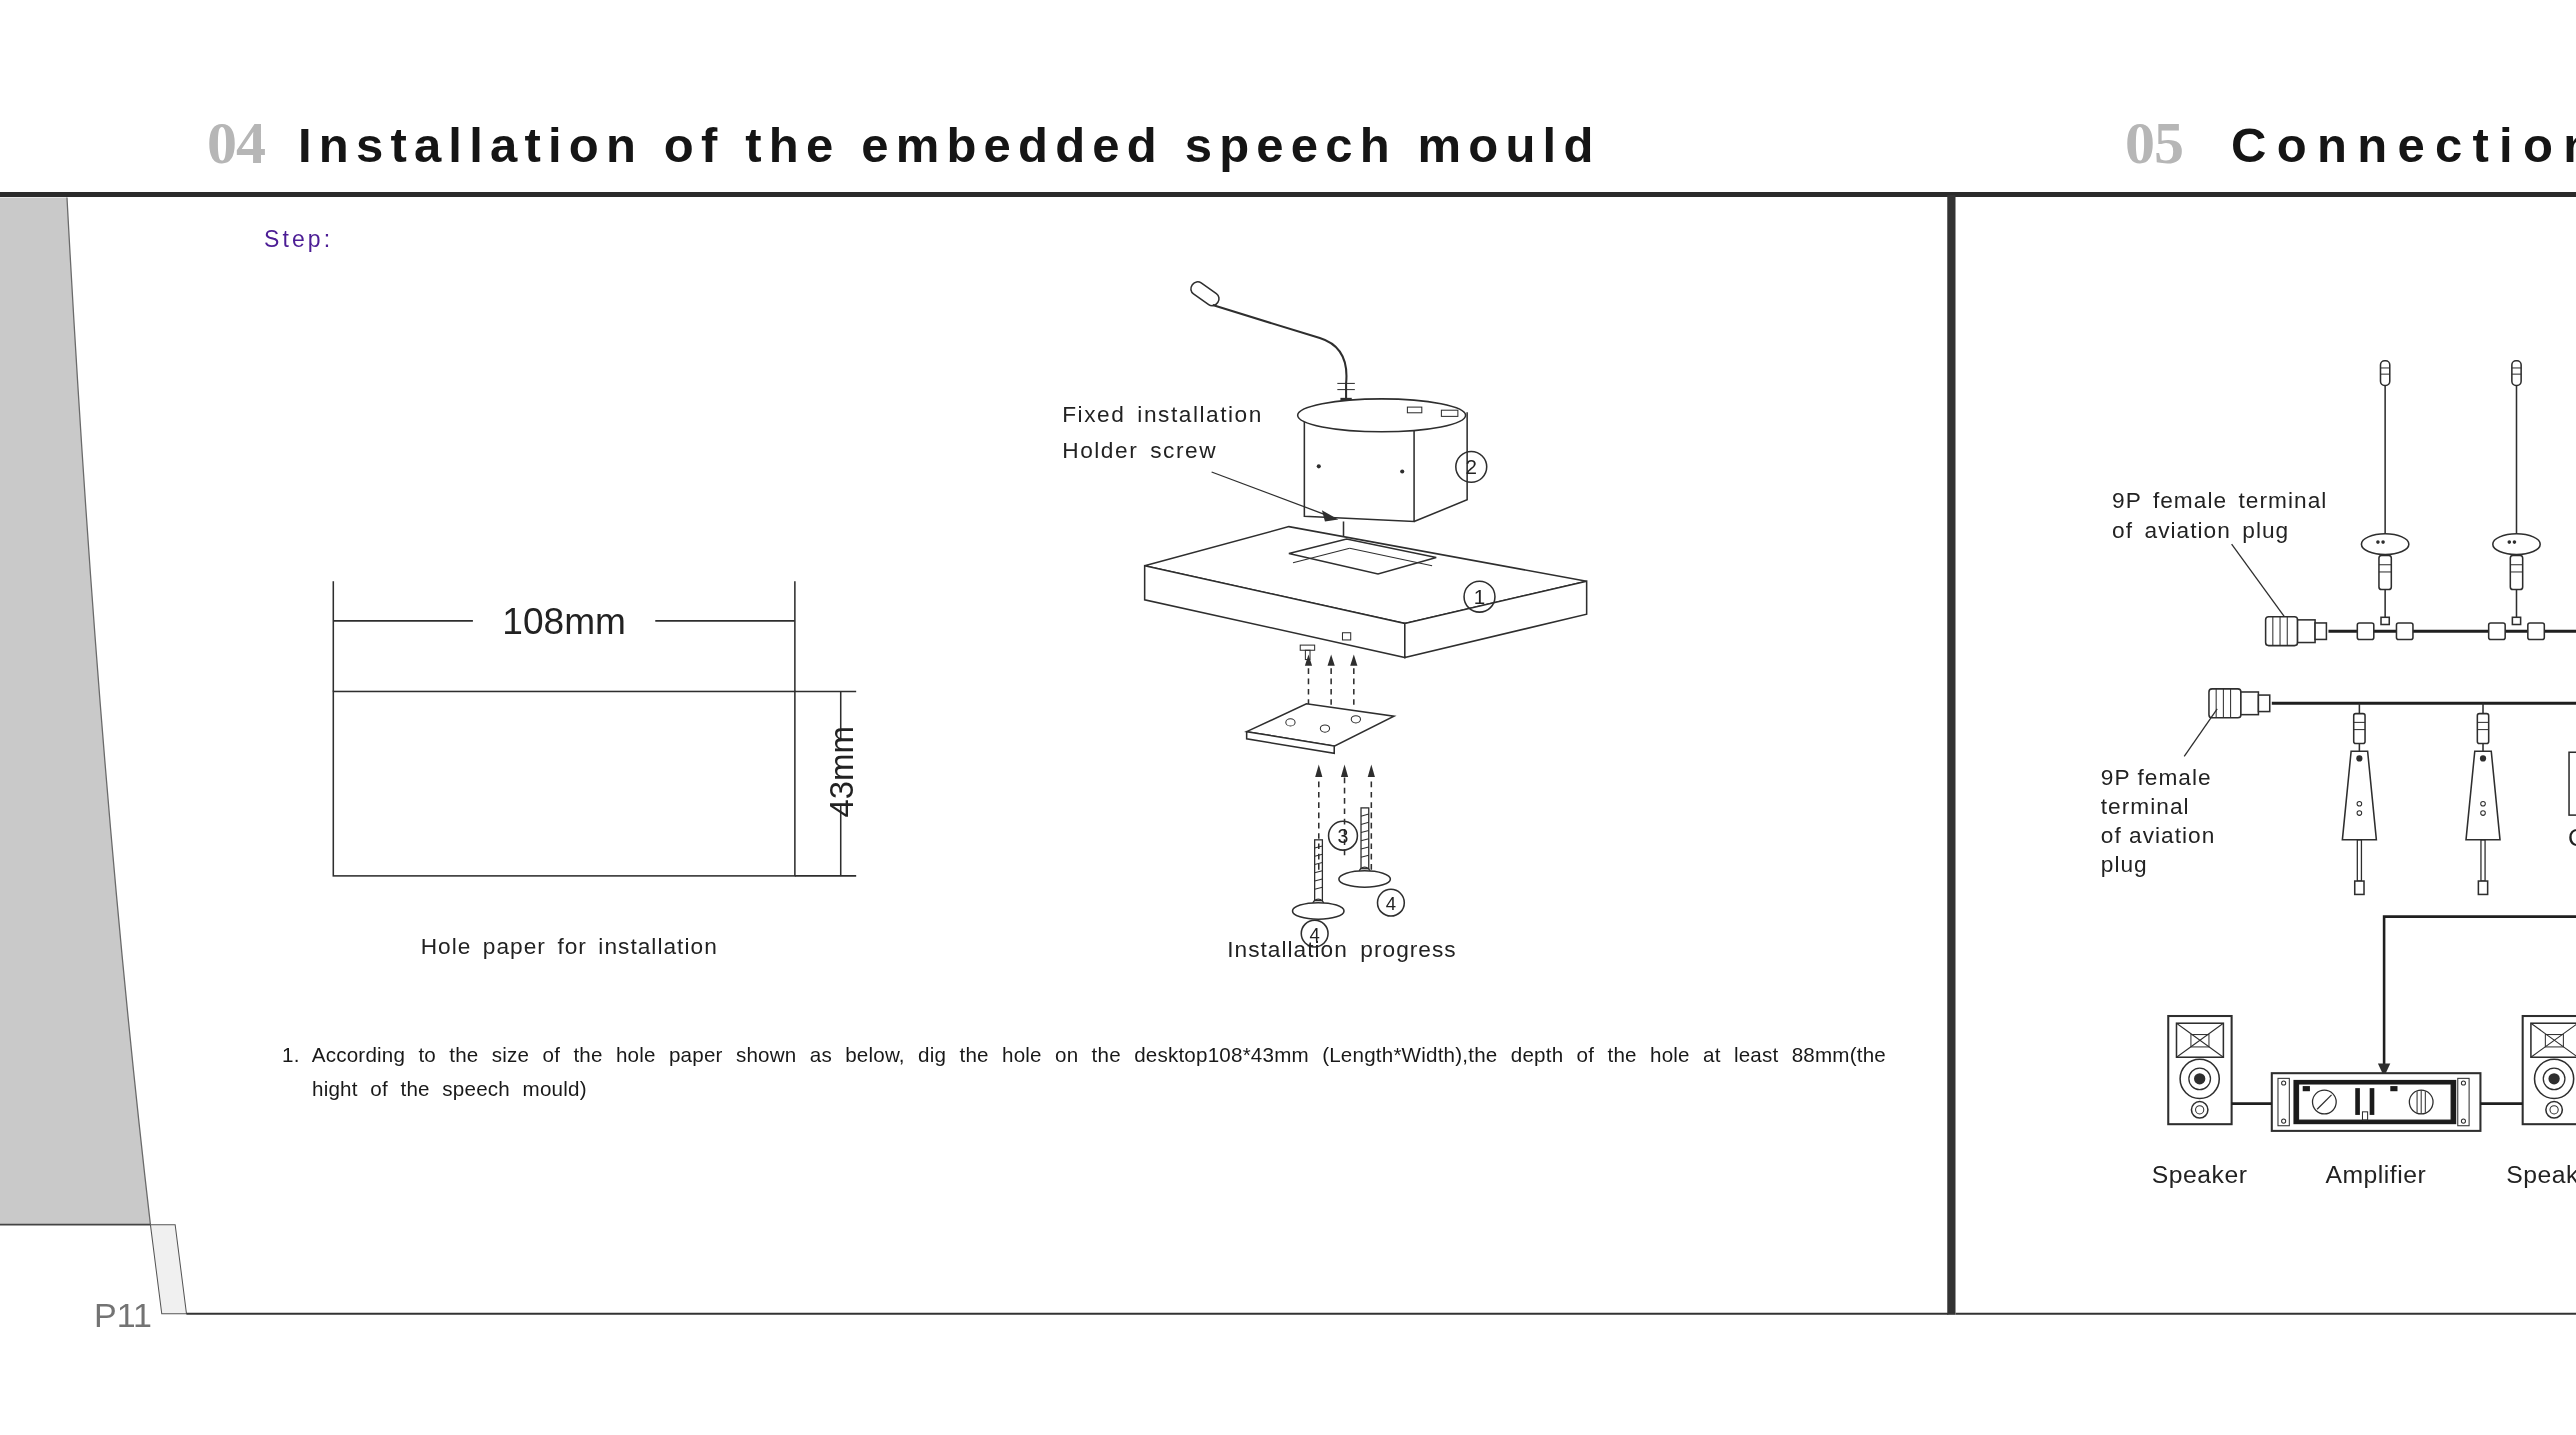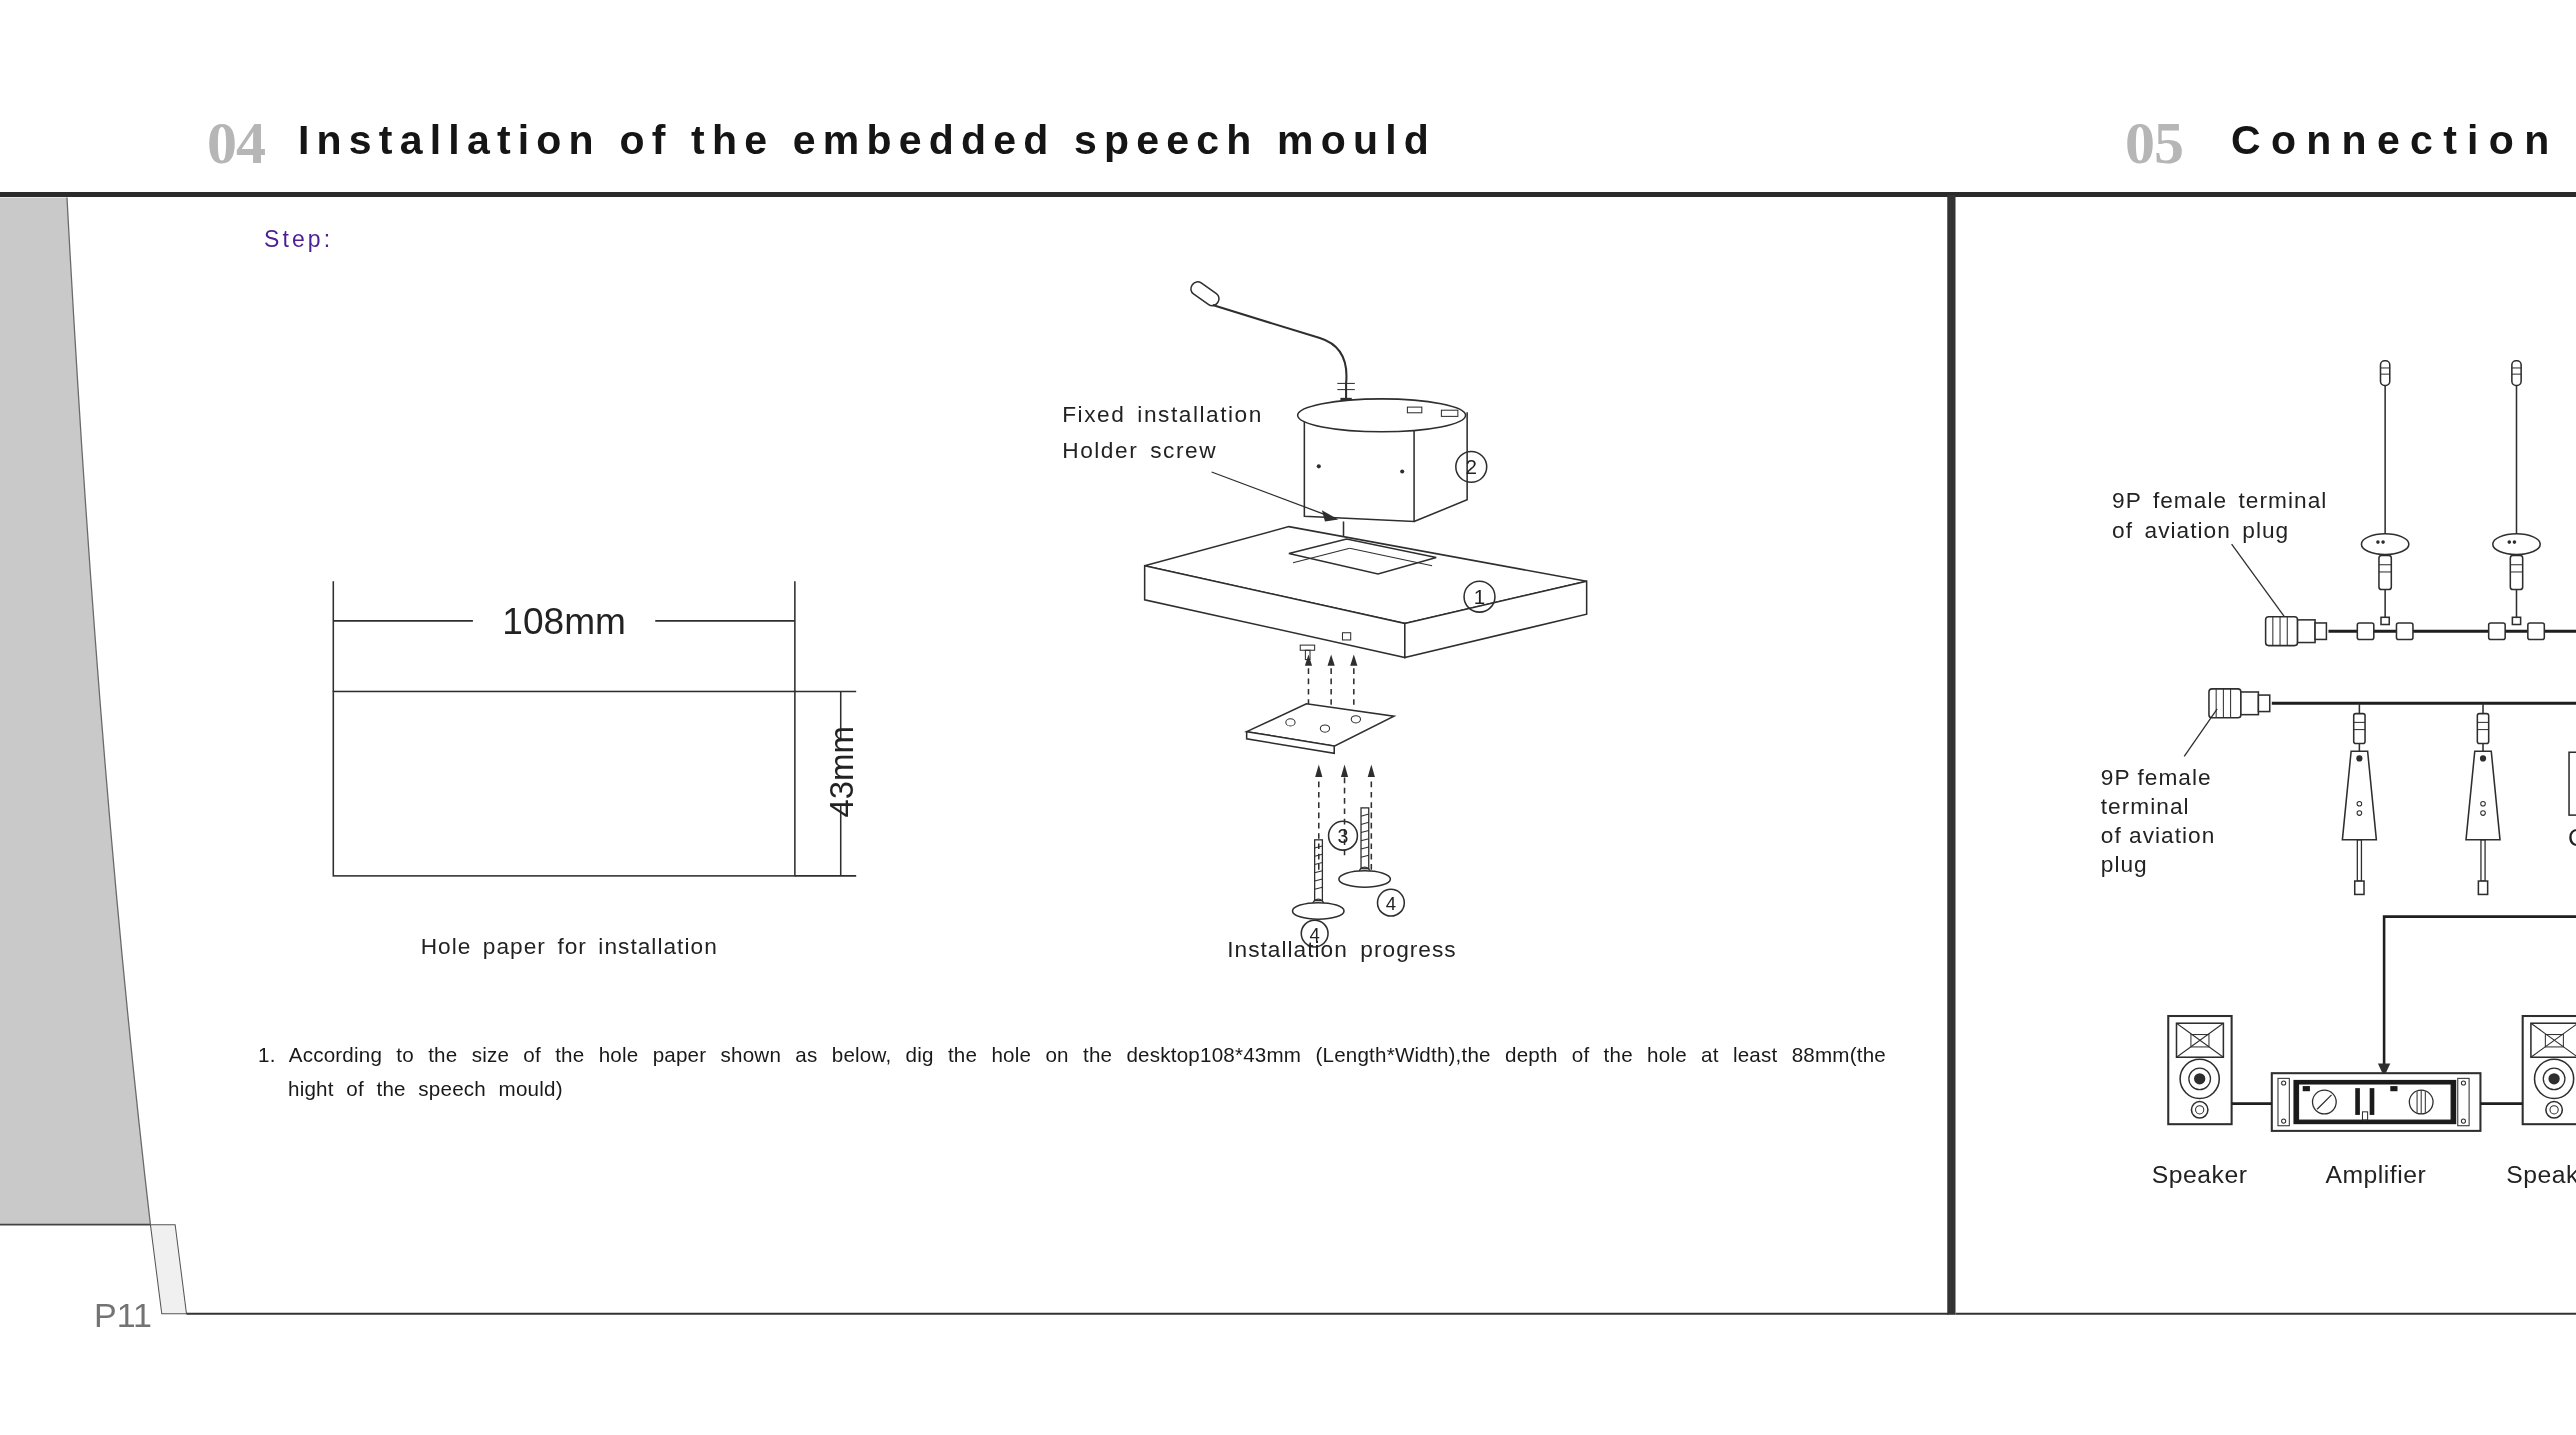--- a/index.html
+++ b/index.html
@@ -1,26 +1,26 @@
 <!DOCTYPE html>
 <html style="font-size:8.2px"><head>
 <meta charset="utf-8">
 <style>
   html,body{margin:0;padding:0;background:#ffffff;}
   #stage{position:relative;width:3894px;height:1436px;background:#ffffff;overflow:hidden;
          font-family:"Liberation Sans",sans-serif;color:#1c1c1c;}
   .abs{position:absolute;}
   .secnum{font-weight:bold;font-size:60px;color:#b6b6b6;letter-spacing:-1px;font-family:Liberation Serif, serif;}
-  .sectitle{font-weight:bold;font-size:41px;color:#151515;letter-spacing:7.2px;white-space:nowrap;}
+  .sectitle{font-weight:bold;font-size:49px;color:#151515;letter-spacing:7.2px;white-space:nowrap;}
   .sectitle.right{letter-spacing:10.3px;}
   #rule{position:absolute;left:0;top:192px;width:3894px;height:4.6px;background:#2b2b2b;}
   #step{left:264px;top:226px;font-size:23px;letter-spacing:3.1px;word-spacing:4.1px;color:#4c1d95;}
   #instructions{left:258px;top:1038px;width:1628px;font-size:20.6px;line-height:34px;
                 letter-spacing:0.2px;word-spacing:6.7px;text-align:justify;color:#191919;}
-  .inst{padding-left:30px;text-indent:-30px;}
+  .inst{padding-left:30px;text-indent:-30px;margin-left:24px;}
   .pnum{font-size:34px;color:#737373;}
   svg text{font-family:"Liberation Sans",sans-serif;}
 </style>
 </head>
 <body>
 
 <div id="stage">
 
   <div class="abs secnum" style="left:207px;top:109px;">04</div>
   <div class="abs sectitle" style="left:298px;top:117px;">Installation of the embedded speech mould</div>

